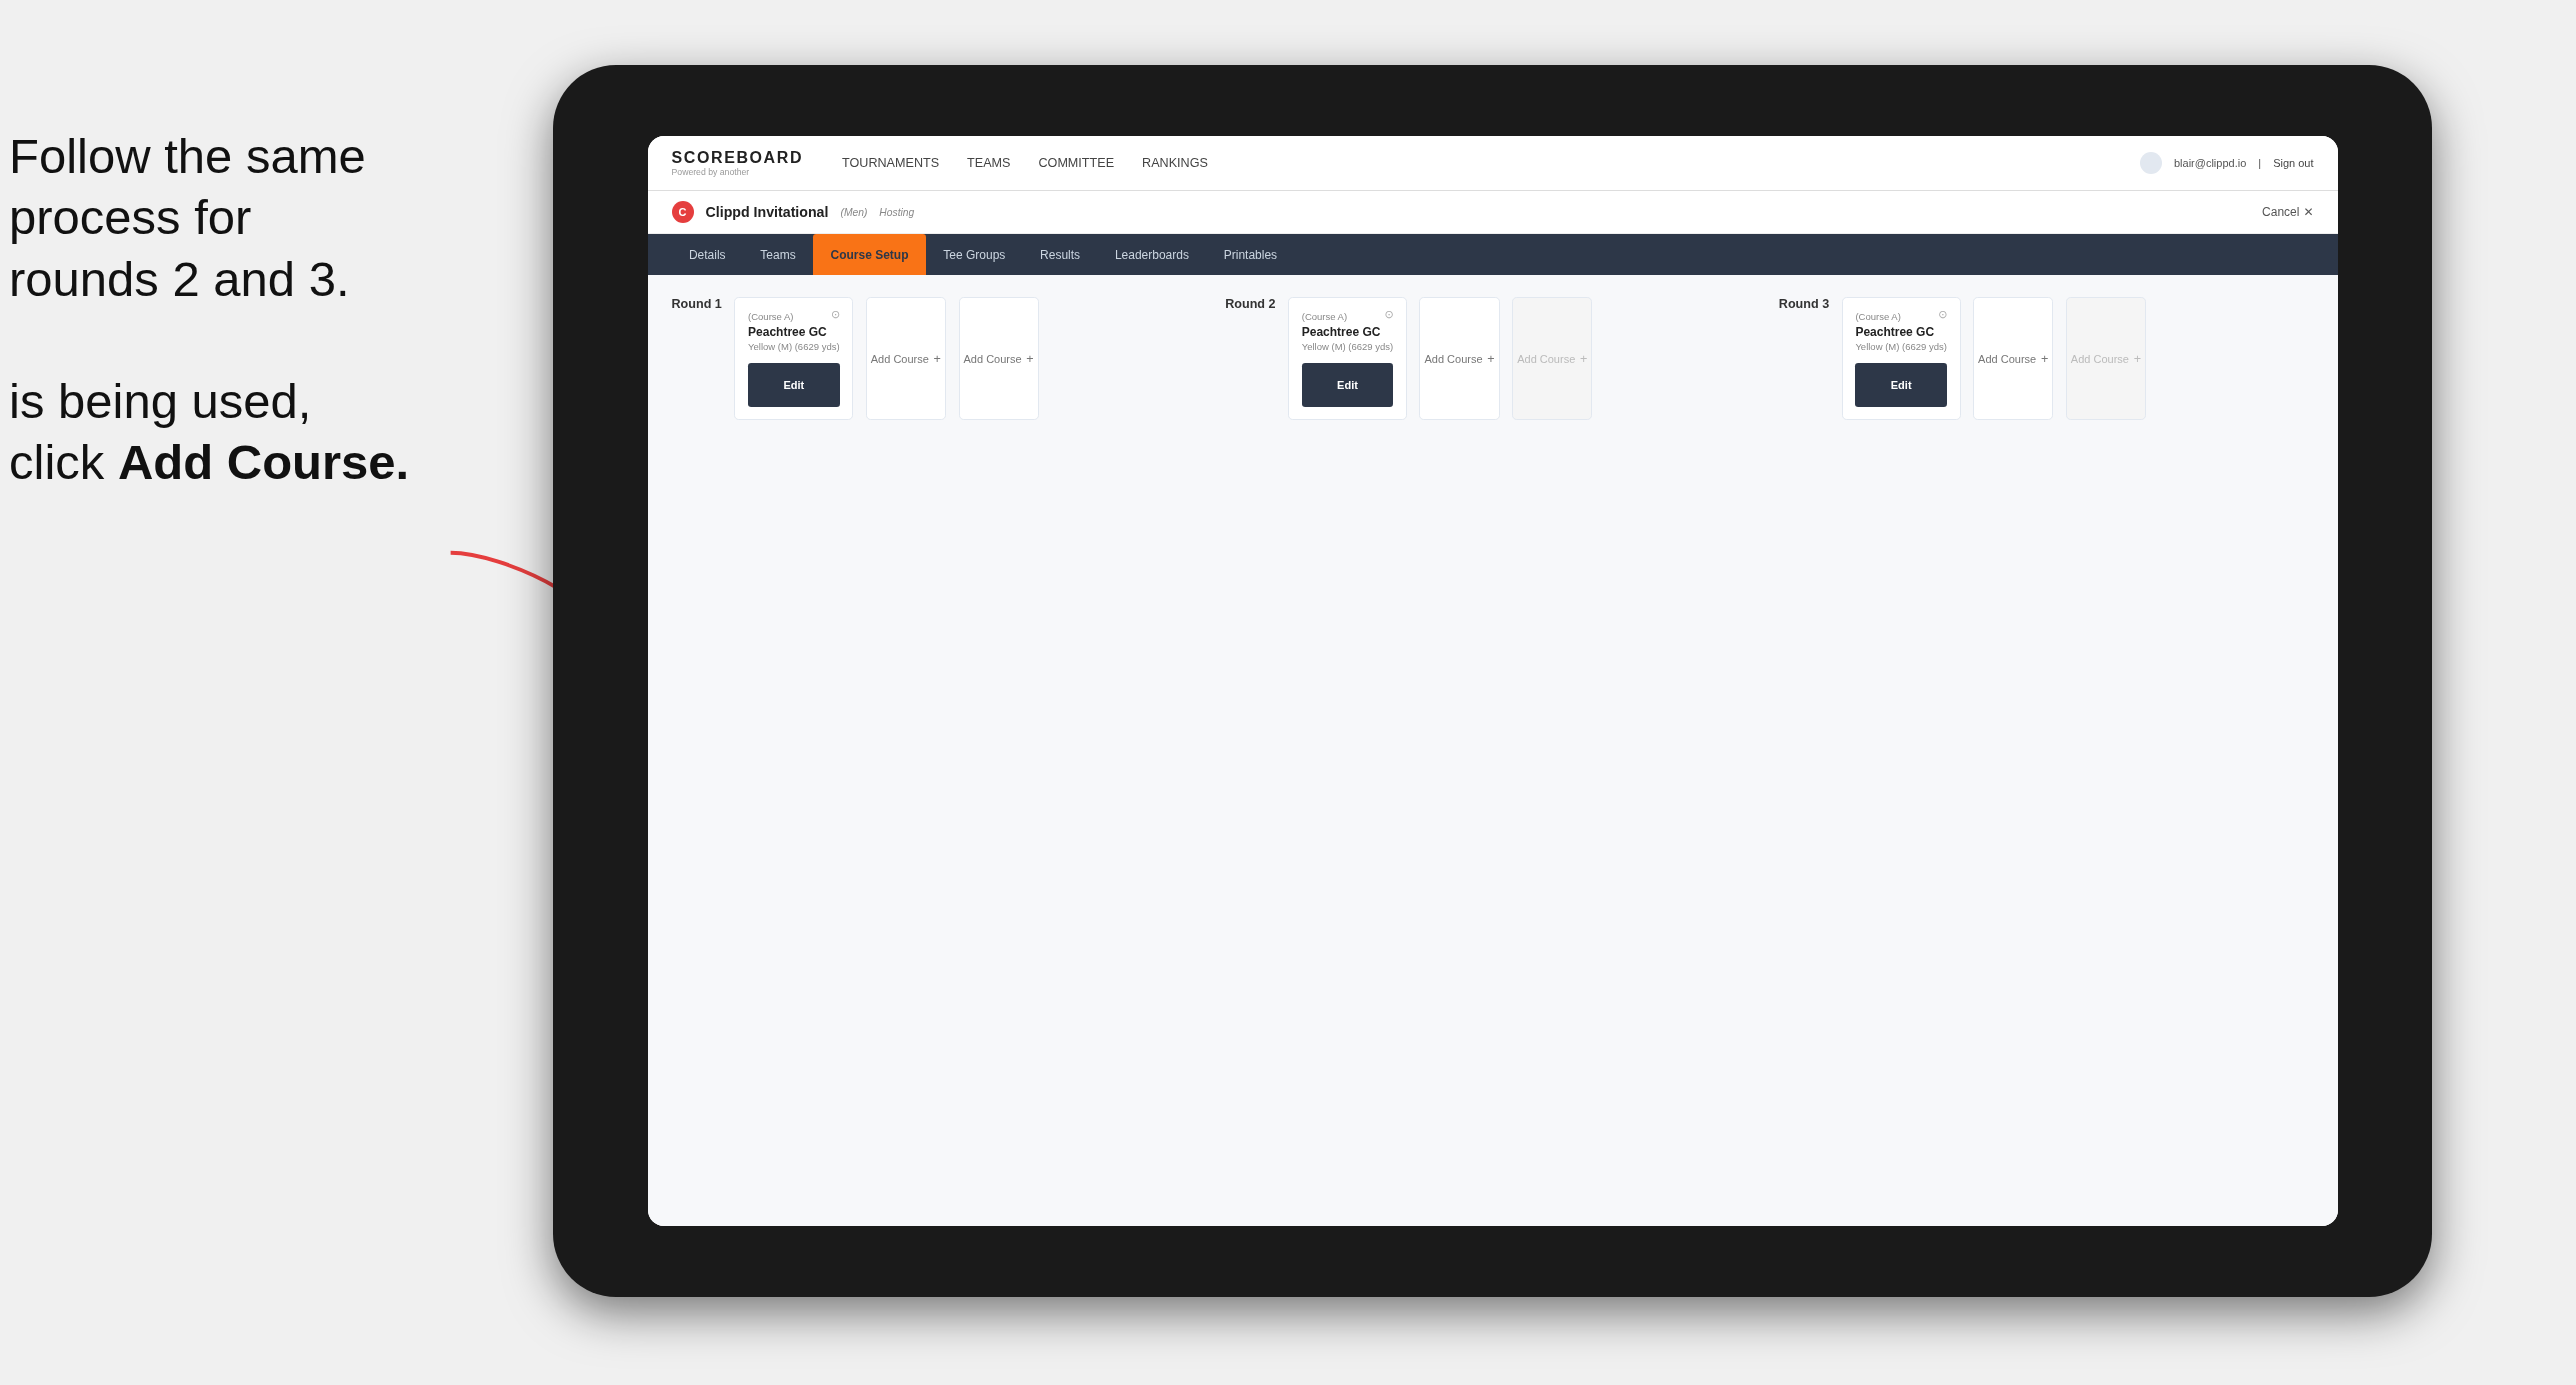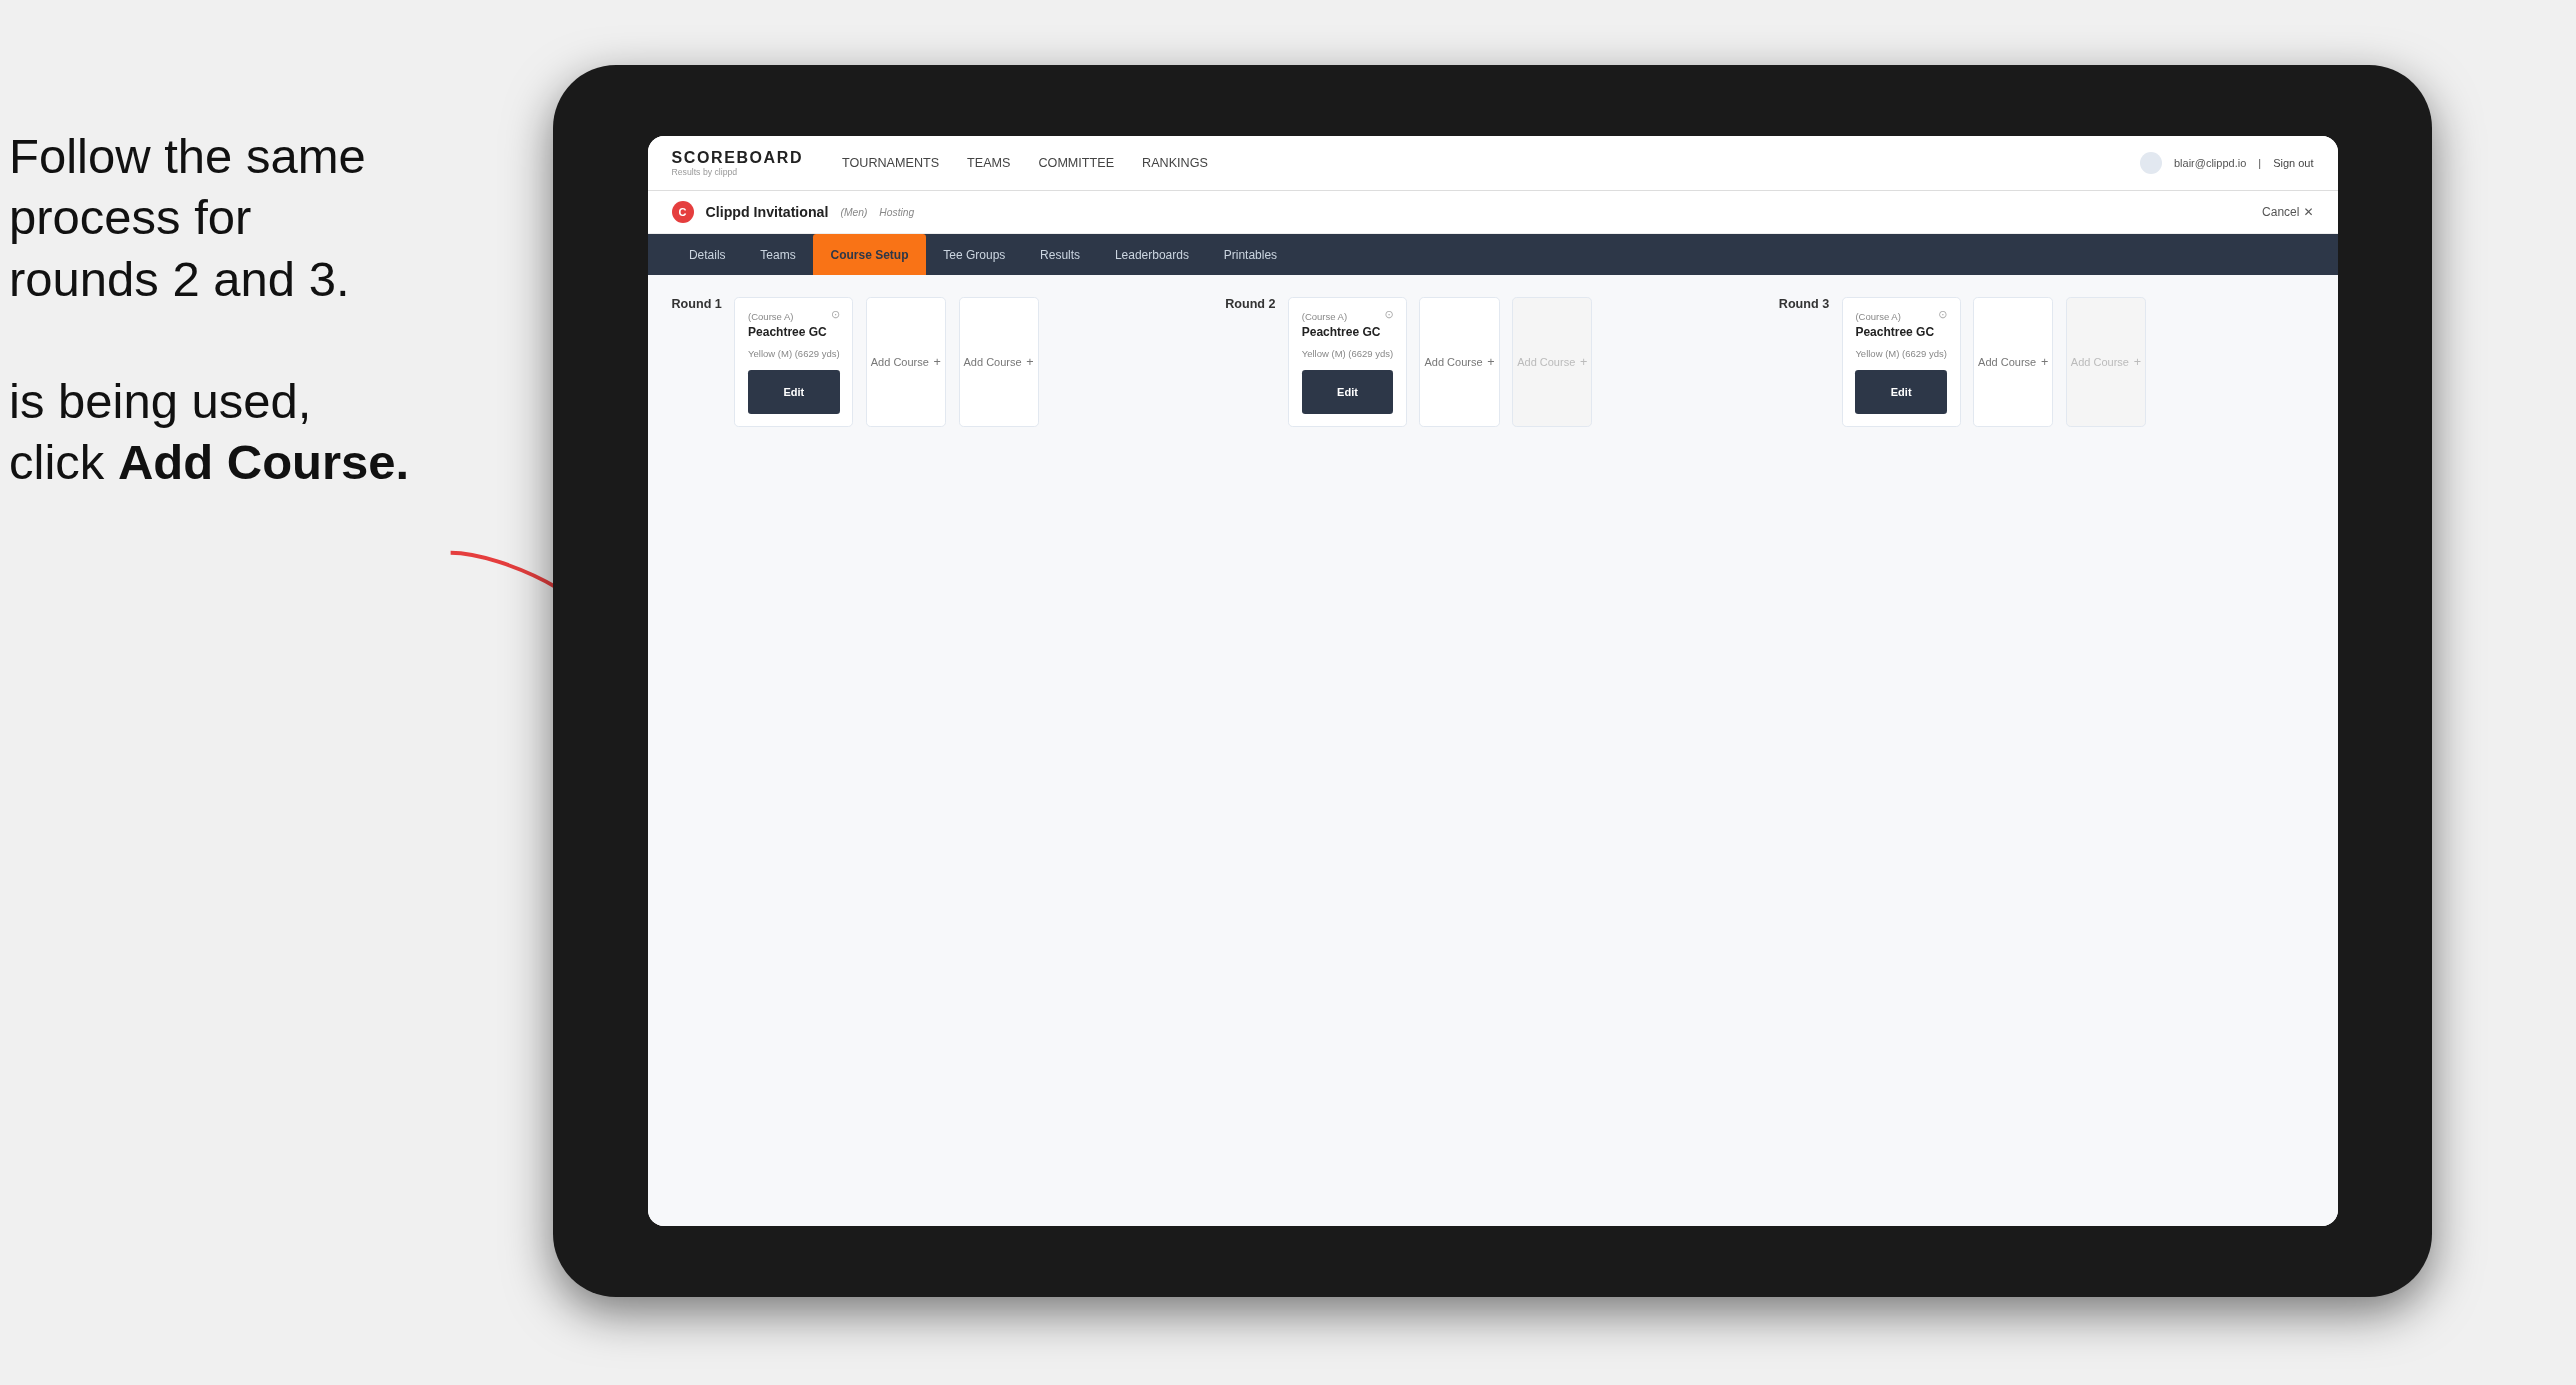--- a/index.html
+++ b/index.html
@@ -233,21 +233,21 @@
     .course-label {
       font-size: 9.5px;
       color: #888;
       margin-bottom: 3.2px;
     }
 
     .course-name {
       font-size: 12px;
       font-weight: 700;
       color: #222;
-      margin-bottom: 9px;
+      margin-bottom: 2px;
     }
 
     .course-details {
       font-size: 9.5px;
       color: #888;
       margin-bottom: 11px;
     }
 
     .edit-btn {
       width: 100%;
@@ -345,21 +345,21 @@
   </svg>
 </div>
 
 <div class="tablet">
   <div class="tablet-screen">
 
     <div class="top-nav">
       <div class="top-nav-left">
         <div class="logo-area">
           <span class="logo-scoreboard">SCOREBOARD</span>
-          <span class="logo-powered">Results by clippd</span>
+          <span class="logo-powered">Powered by another</span>
         </div>
         <div class="nav-links">
           <span class="nav-link">TOURNAMENTS</span>
           <span class="nav-link">TEAMS</span>
           <span class="nav-link">COMMITTEE</span>
           <span class="nav-link">RANKINGS</span>
         </div>
       </div>
       <div class="top-nav-right">
         <div class="user-avatar"></div>

